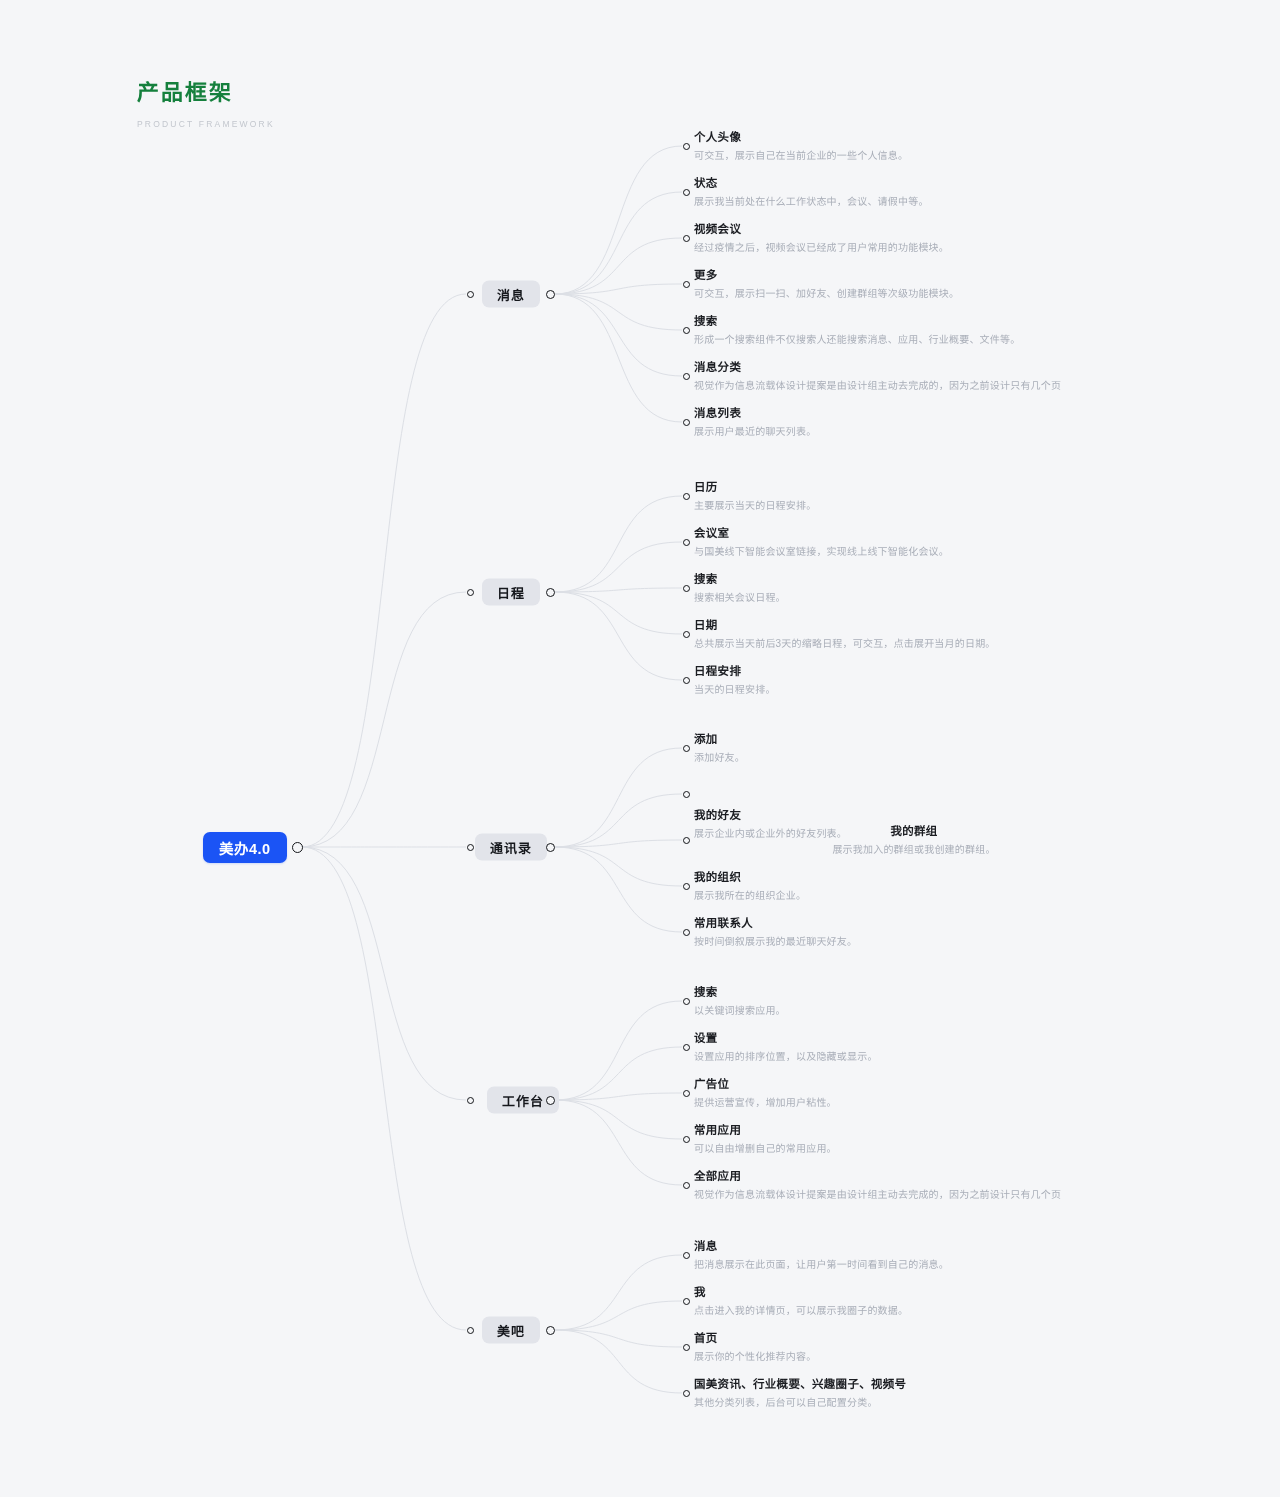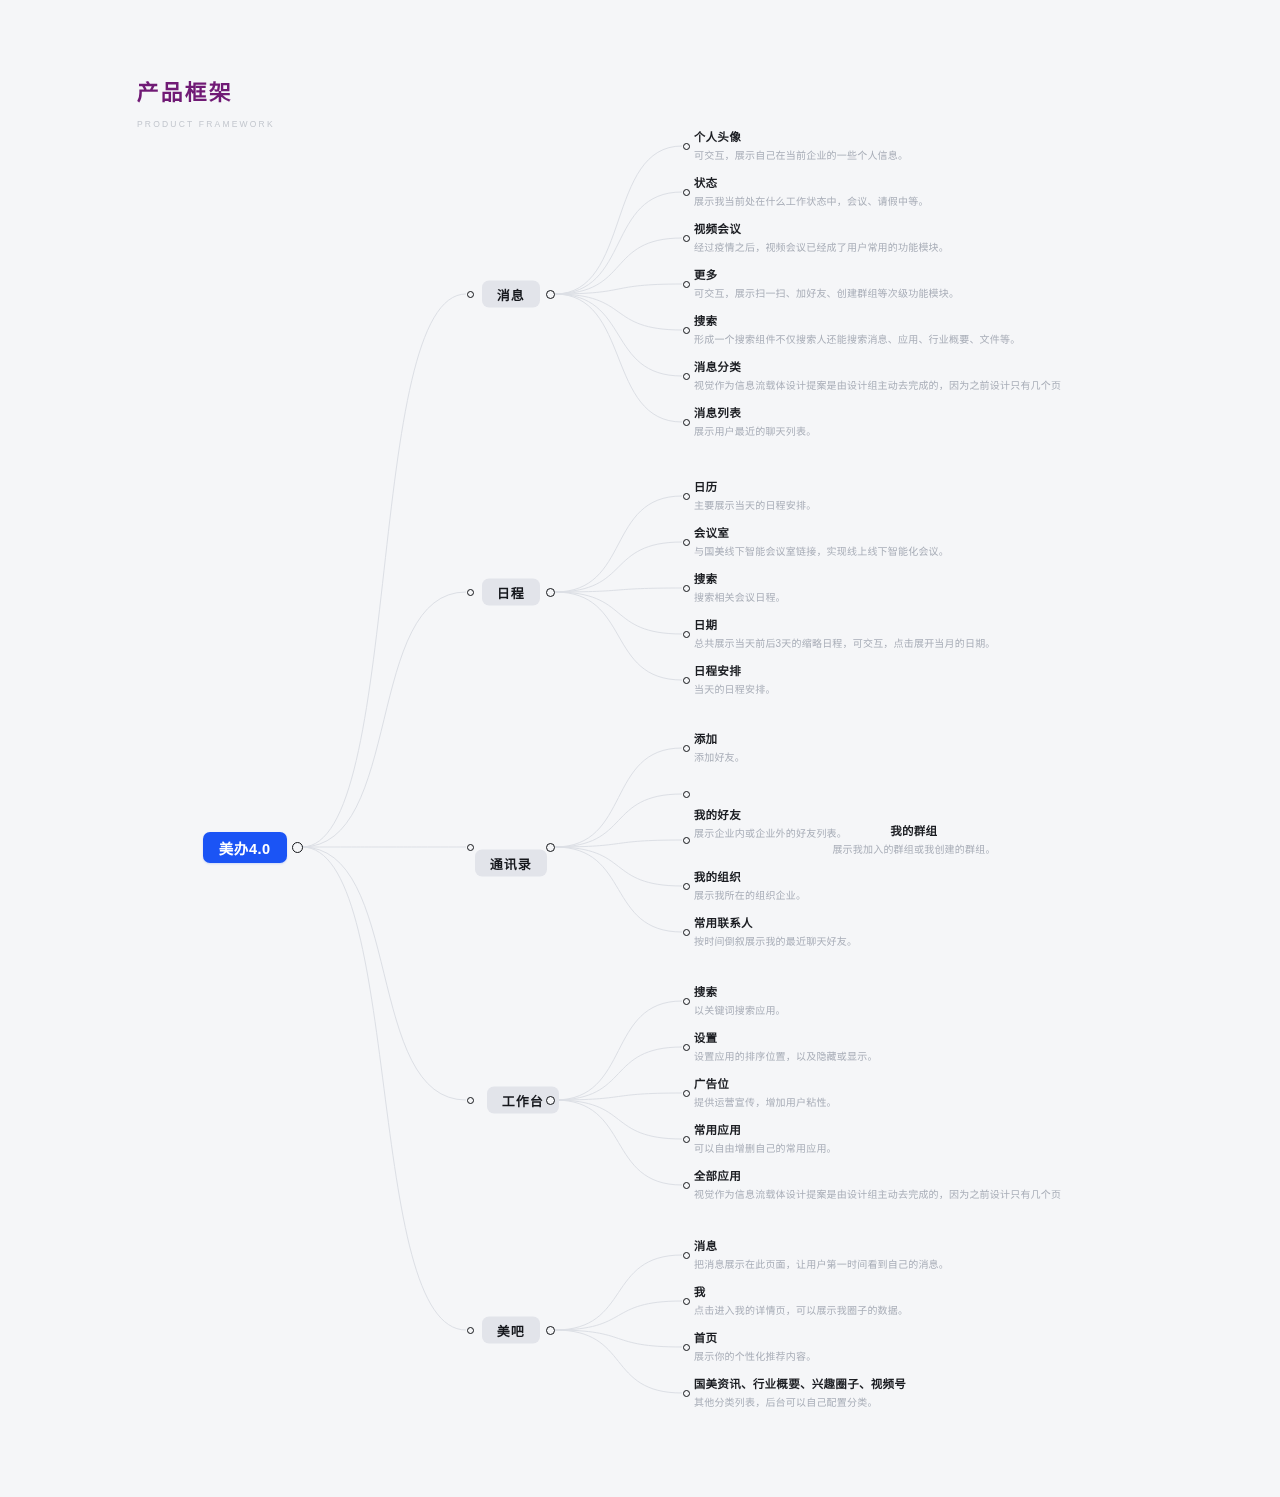--- a/index.html
+++ b/index.html
@@ -24,21 +24,21 @@
   #header {
     position: absolute;
     left: 137px;
     top: 78px;
     width: 400px;
   }
   #header .title {
     font-size: 22px;
     font-weight: 700;
     letter-spacing: 2px;
-    color: #701a75;
+    color: #15803d;
     line-height: 30px;
   }
   #header .subtitle {
     font-size: 8.5px;
     font-weight: 400;
     letter-spacing: 2.2px;
     color: #c3c7ce;
     line-height: 14px;
     margin-top: 9px;
   }
@@ -259,21 +259,21 @@
       <div class="port small" style="left: 686px; top: 634px;"></div>
       <div class="leaf" style="top: 634px;">
         <div class="leaf-title">日期</div>
         <div class="leaf-desc">总共展示当天前后3天的缩略日程，可交互，点击展开当月的日期。</div>
       </div>
       <div class="port small" style="left: 686px; top: 680px;"></div>
       <div class="leaf" style="top: 680px;">
         <div class="leaf-title">日程安排</div>
         <div class="leaf-desc">当天的日程安排。</div>
       </div>
-      <div class="branch-node" style="left: 511px; top: 847px; margin-top: 16px;">
+      <div class="branch-node" style="left: 511px; top: 847px;">
         <span>通讯录</span>
       </div>
       <div class="port small" style="left: 470px; top: 847px;"></div>
       <div class="port mid" style="left: 550px; top: 847px;"></div>
       <div class="port small" style="left: 686px; top: 748px;"></div>
       <div class="leaf" style="top: 748px;">
         <div class="leaf-title">添加</div>
         <div class="leaf-desc">添加好友。</div>
       </div>
       <div class="port small" style="left: 686px; top: 794px;"></div>

